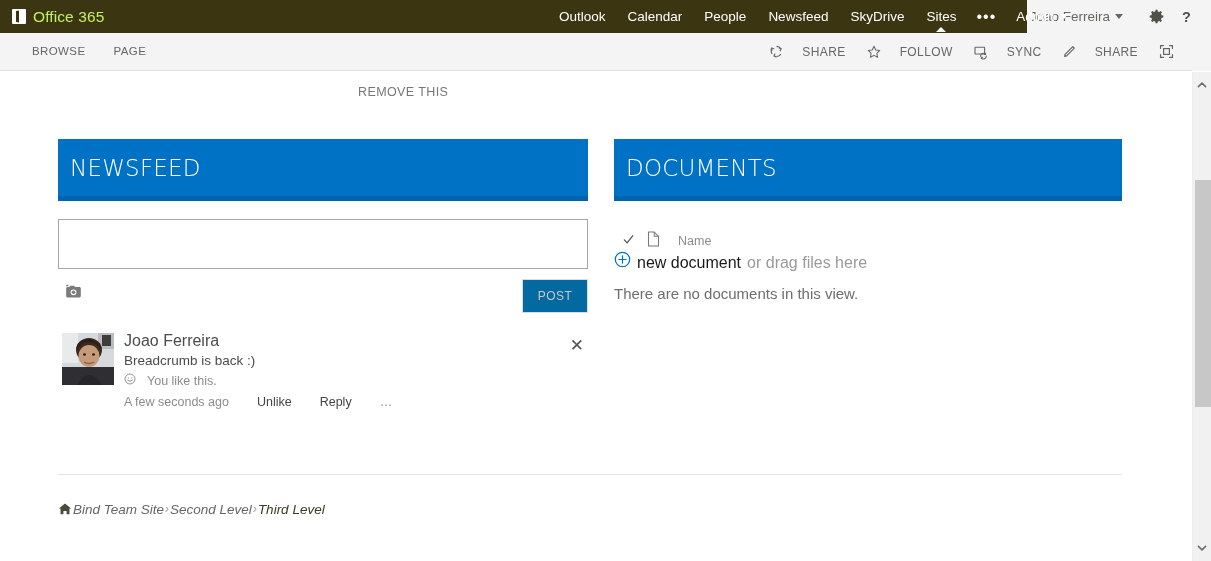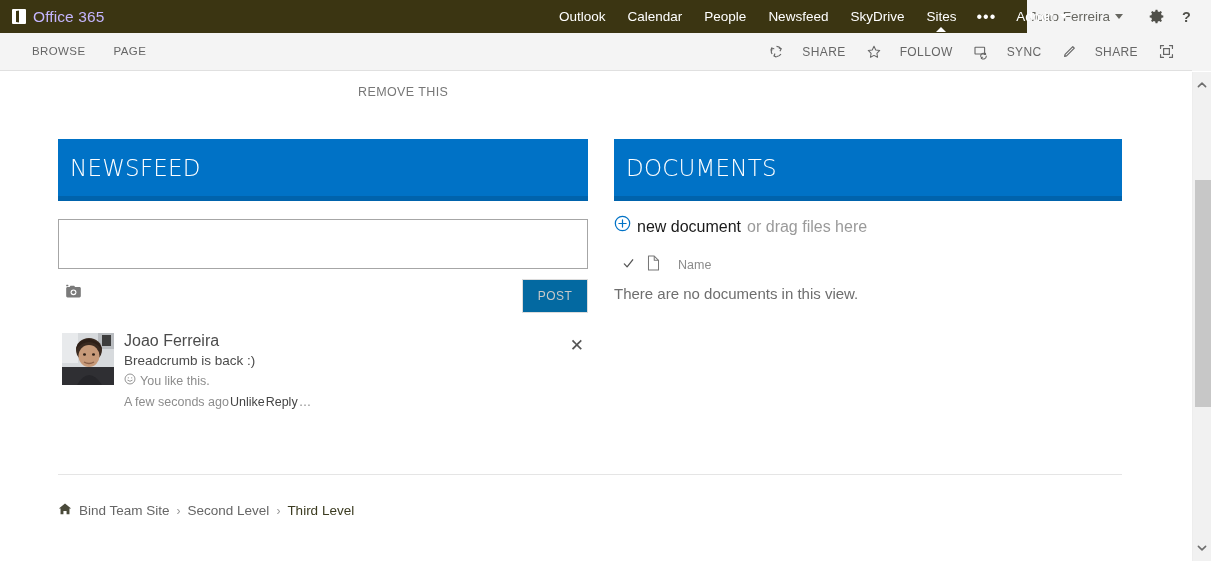--- a/index.html
+++ b/index.html
@@ -20,21 +20,21 @@
   }
   #suite-bar-dark {
     width: 1027px; height: 33px;
     background: #3b3512;
     display: flex; align-items: center;
     position: relative;
   }
   #suite-brand {
     display: flex; align-items: center;
     margin-left: 12px;
-    color: #c4b5fd;
+    color: #bef264;
     font-size: 15.5px;
     letter-spacing: .1px;
     white-space: nowrap;
   }
   #suite-brand .logo-tile {
     width: 14px; height: 15px;
     margin-right: 7px;
     position: relative;
     background: #ffffff;
     border-radius: 1px;
@@ -212,24 +212,24 @@
     line-height: 20px;
     cursor: pointer;
   }
   .post-text {
     font-size: 13.5px; color: #4b4b4b;
     line-height: 20px;
   }
   .post-likes {
     font-size: 12.5px; color: #8c8c8c;
     line-height: 20px;
-    display: flex; align-items: center; gap: 4px;
+    display: flex; align-items: center; gap: 11px;
   }
   .post-meta {
-    display: flex; align-items: baseline; gap: 1px;
+    display: flex; align-items: baseline; gap: 28px;
     font-size: 12.5px; color: #8c8c8c;
     line-height: 20px; margin-top: 1px;
   }
   .post-meta .meta-link { color: #444444; cursor: pointer; }
   .post-meta .meta-ellipsis { color: #8c8c8c; cursor: pointer; letter-spacing: 1px; }
   #post-close {
     position: absolute; right: 4px; top: 6px;
     font-size: 17px; color: #555555;
     cursor: pointer; line-height: 1;
   }
@@ -253,23 +253,24 @@
   }
 
   
   #breadcrumb-divider {
     position: absolute; left: 58px; top: 402px;
     width: 1064px; height: 1px;
     background: #e5e5e5;
   }
   #breadcrumb {
     position: absolute; left: 58px; top: 430px;
-    display: flex; align-items: center;
-    gap: 7px;
+    display: flex; align-items: flex-start;
+    gap: 1px;
     font-size: 13.5px;
+    font-style: italic;
   }
   #breadcrumb .crumb { color: #666666; cursor: pointer; }
   #breadcrumb .crumb.current { color: #3b3b20; cursor: default; }
   #breadcrumb .sep { color: #999999; font-size: 12px; }
 
   
   #scrollbar {
     position: absolute; right: 0; top: 72px;
     width: 19px; height: 489px;
     background: #f1f1f1;
@@ -462,46 +463,46 @@
       </div>
     </div>
   </div>
 
   <div class="wp-column" id="col-right">
     <div class="wp-header">
       <div class="wp-title">DOCUMENTS</div>
     </div>
 
     <div id="documents-body">
-      <div id="new-document-row">
-        <span>
-          <svg width="17" height="17" viewBox="0 0 18 18" fill="none" stroke="#0072c6" stroke-width="1.3">
-            <circle cx="9" cy="9" r="7.6"></circle>
-            <path d="M9 5.2v7.6M5.2 9h7.6" stroke-linecap="round"></path>
-          </svg>
-        </span>
-        <span id="new-document-link">new document</span>
-        <span id="drag-files-text">or drag files here</span>
-      </div>
-
       <div id="doc-col-header">
         <span>
           <svg width="13" height="13" viewBox="0 0 14 14" fill="none" stroke="#555" stroke-width="1.4">
               <path d="M2.5 7.4l3 3.2 6-7.6" stroke-linecap="round" stroke-linejoin="round"></path>
             </svg>
         </span>
         <span>
           <svg width="13" height="16" viewBox="0 0 14 17" fill="none" stroke="#777" stroke-width="1.1">
             <path d="M1.6 1h6.2l4.6 4.6v10.4H1.6z" stroke-linejoin="round"></path>
             <path d="M7.8 1v4.6h4.6" stroke-linejoin="round"></path>
           </svg>
         </span>
         <span class="hdr-label">Name</span>
       </div>
 
+      <div id="new-document-row">
+        <span>
+          <svg width="17" height="17" viewBox="0 0 18 18" fill="none" stroke="#0072c6" stroke-width="1.3">
+            <circle cx="9" cy="9" r="7.6"></circle>
+            <path d="M9 5.2v7.6M5.2 9h7.6" stroke-linecap="round"></path>
+          </svg>
+        </span>
+        <span id="new-document-link">new document</span>
+        <span id="drag-files-text">or drag files here</span>
+      </div>
+
       <div id="doc-empty">There are no documents in this view.</div>
     </div>
   </div>
 
   <div id="breadcrumb-divider"></div>
   <div id="breadcrumb">
     <span>
       <svg width="14" height="14" viewBox="0 0 16 16" fill="#4a4a3a">
           <path d="M8 1.6L1 7.4h1.9V14h3.3v-3.6h3.6V14h3.3V7.4H15z"></path>
         </svg>

